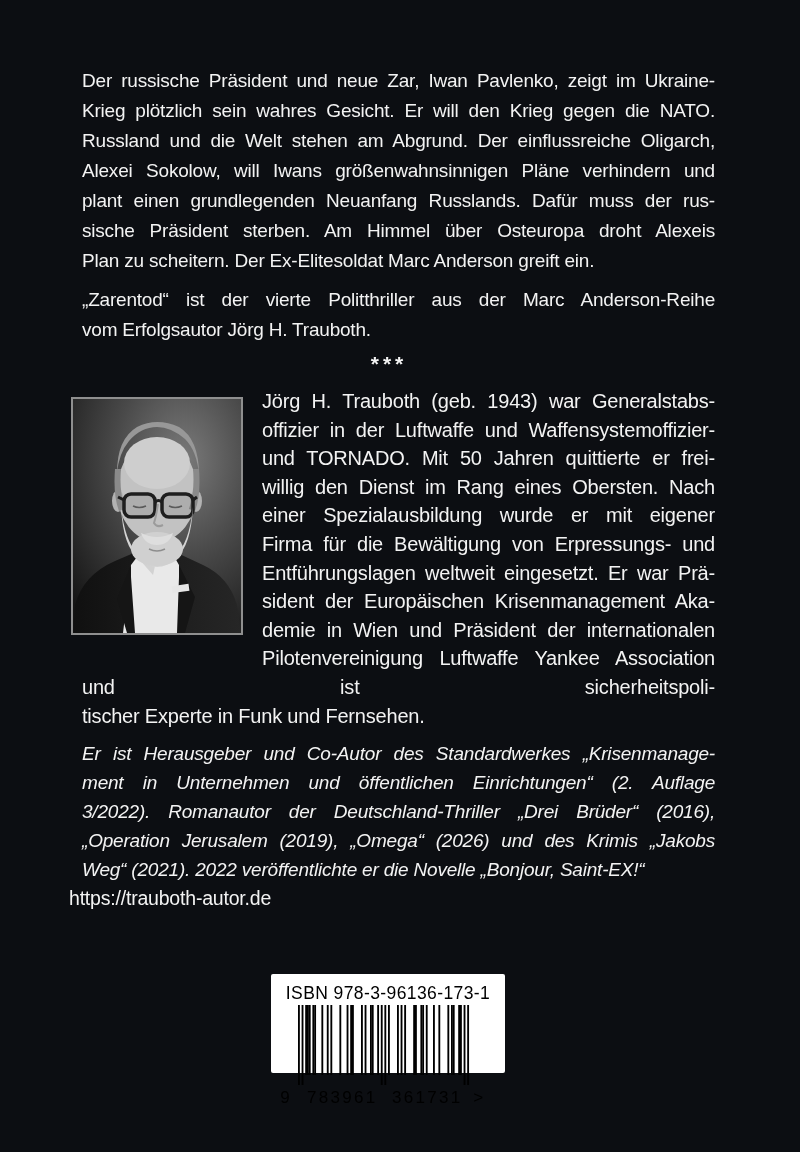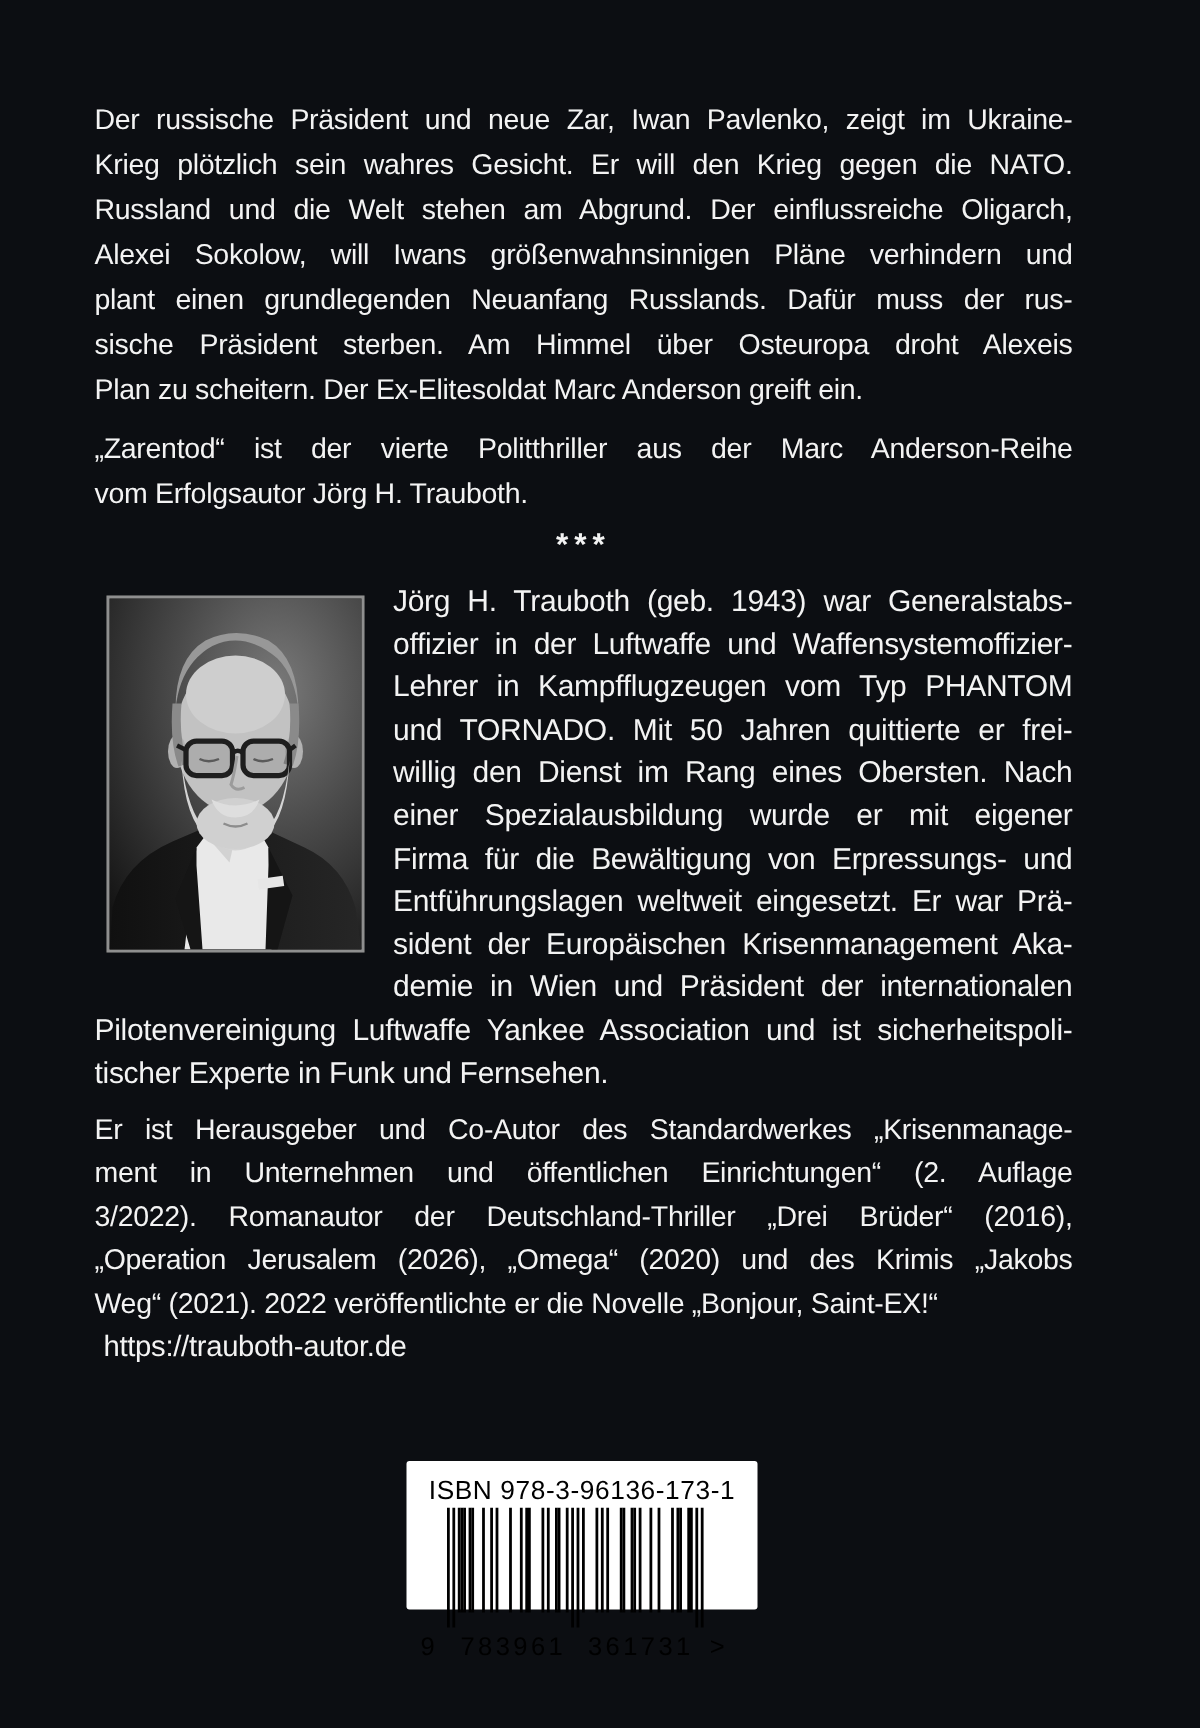--- a/index.html
+++ b/index.html
@@ -20,20 +20,21 @@
   }
   .page{
     width:652px;
     padding:66px 85px 0 63px;
   }
   
   .jline{
     text-align:justify;
     text-align-last:justify;
     white-space:normal;
+    margin-left:19px;
   }
   .jline.last{
     text-align-last:left;
   }
   .para .jline{font-size:19px;line-height:30px;}
   .series{margin-top:9px;}
   .divider{
     margin-top:2px;
     height:34px;
     line-height:34px;
@@ -46,21 +47,21 @@
   .bio .jline{font-size:20px;line-height:28.6px;}
   .photo-frame{
     float:left;
     width:168px;height:234px;
     border:2px solid var(--photo-border);
     margin:10px 19px 34px 8px;
     background:#222;
   }
   .photo-frame svg{display:block;}
   .works{margin-top:9px;}
-  .works .jline{line-height:29px;}
+  .works .jline{line-height:29px;font-style:italic;}
   .website{
     margin-top:0;
     margin-left:6px;
     font-size:19.5px;
     line-height:29px;
   }
   .barcode-box{
     margin-top:61px;
     margin-left:208px;
     width:234px;
@@ -153,38 +154,37 @@
 
         <path d="M48,108 Q50,148 66,160 Q76,168 84,168 Q94,168 104,158 Q118,146 120,108 Q116,146 102,156 Q92,164 84,164 Q74,164 64,154 Q52,142 48,108 Z" fill="#d4d4d4"></path>
         <ellipse cx="84" cy="150" rx="26" ry="17" fill="#d0d0d0"></ellipse>
         <path d="M68,134 Q84,142 100,134 Q96,146 84,146 Q72,146 68,134 Z" fill="#dedede"></path>
         <path d="M76,150 Q84,154 92,150" fill="none" stroke="#8d8d8d" stroke-width="1.5"></path>
       </svg>
     </div>
     <div class="bio-lines">
         <div class="jline">Jörg H. Trauboth (geb. 1943) war Generalstabs-</div>
         <div class="jline">offizier in der Luftwaffe und Waffensystemoffizier-</div>
-        <div class="jline">Lehrer in Kampfflugzeugen vom Typ PHANTOM</div>
         <div class="jline">und TORNADO. Mit 50 Jahren quittierte er frei-</div>
         <div class="jline">willig den Dienst im Rang eines Obersten. Nach</div>
         <div class="jline">einer Spezialausbildung wurde er mit eigener</div>
         <div class="jline">Firma für die Bewältigung von Erpressungs- und</div>
         <div class="jline">Entführungslagen weltweit eingesetzt. Er war Prä-</div>
         <div class="jline">sident der Europäischen Krisenmanagement Aka-</div>
         <div class="jline">demie in Wien und Präsident der internationalen</div>
         <div class="jline">Pilotenvereinigung Luftwaffe Yankee Association und ist sicherheitspoli-</div>
         <div class="jline last">tischer Experte in Funk und Fernsehen.</div>
       </div>
   </div>
 
   <div class="para works">
       <div class="jline">Er ist Herausgeber und Co-Autor des Standardwerkes „Krisenmanage-</div>
       <div class="jline">ment in Unternehmen und öffentlichen Einrichtungen“ (2. Auflage</div>
       <div class="jline">3/2022). Romanautor der Deutschland-Thriller „Drei Brüder“ (2016),</div>
-      <div class="jline">„Operation Jerusalem (2026), „Omega“ (2020) und des Krimis „Jakobs</div>
+      <div class="jline">„Operation Jerusalem (2019), „Omega“ (2026) und des Krimis „Jakobs</div>
       <div class="jline last">Weg“ (2021). 2022 veröffentlichte er die Novelle „Bonjour, Saint-EX!“</div>
     </div>
 
   <div class="website">https://trauboth-autor.de</div>
 
   <div class="barcode-box">
     <div class="isbn-label">ISBN 978-3-96136-173-1</div>
     <svg class="barcode-svg" width="234" height="104" viewBox="0 0 234 104">
         <rect x="27.00" y="0" width="1.85" height="80" fill="#000000"></rect>
         <rect x="30.60" y="0" width="1.85" height="80" fill="#000000"></rect>

